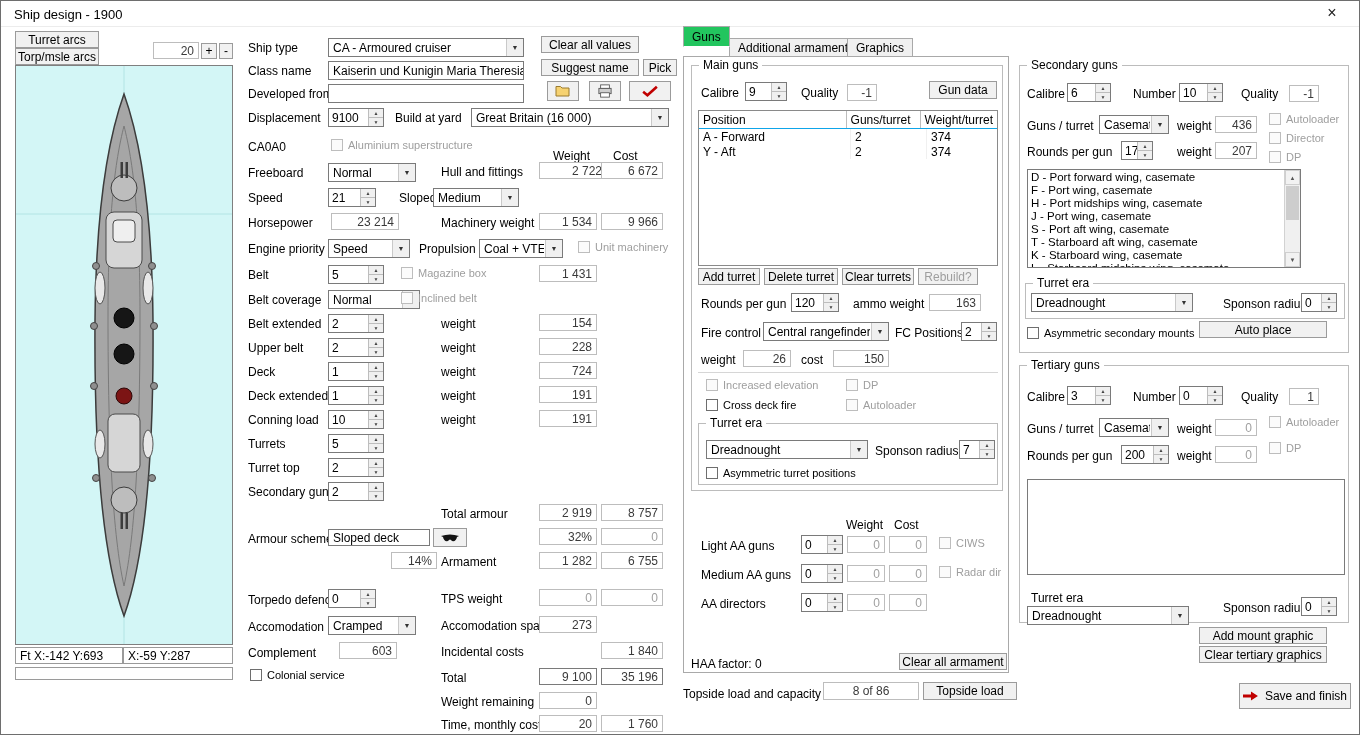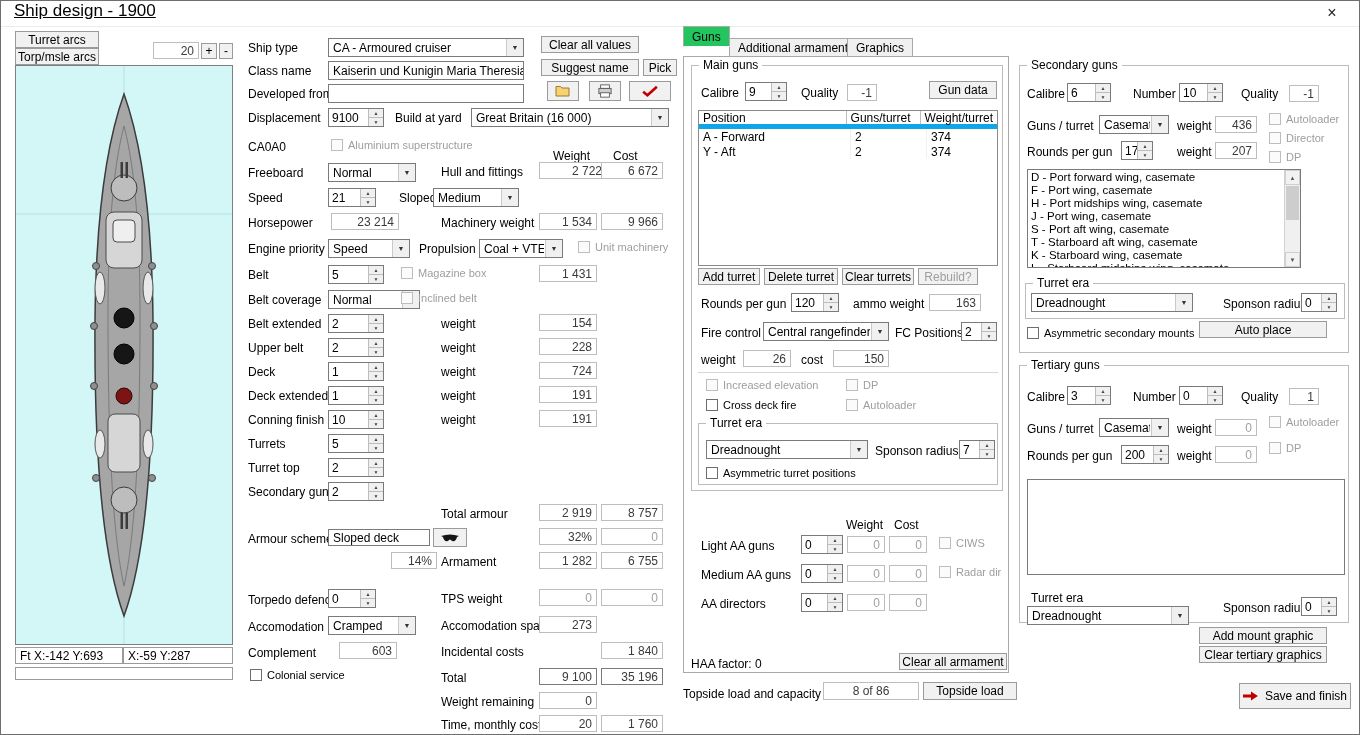--- a/index.html
+++ b/index.html
@@ -1,20 +1,20 @@
 <!DOCTYPE html>
 <html><head>
 <meta charset="utf-8">
 <style>
   * { margin:0; padding:0; box-sizing:border-box; }
   html,body { background:#9a9a9a; }
   body { font-family:"Liberation Sans","DejaVu Sans",sans-serif; font-size:12px; color:#000; }
   #win { position:relative; width:1360px; height:735px; background:#ffffff; border:1px solid #6e6e6e; overflow:hidden; }
   .titlebar { position:absolute; left:0; top:0; width:100%; height:26px; background:#fff; border-bottom:1px solid #ececec; }
-  .title { position:absolute; left:13px; top:0; font-size:17px;text-decoration:underline; }
+  .title { position:absolute; left:13px; top:6px; font-size:13px; }
   .close { position:absolute; right:16px; top:3px; font-size:16px; color:#222; width:22px; text-align:center; cursor:default; }
   .lbl { position:absolute; white-space:nowrap; font-size:12px; color:#000; }
   .btn { position:absolute; background:#f1f1f1; border:1px solid #9b9b9b; display:flex; align-items:center; justify-content:center; font-size:12px; white-space:nowrap; cursor:default; padding:0 3px; }
   .btn.dis { color:#9e9e9e; }
   .txt { position:absolute; background:#fff; border:1px solid #7a7a7a; display:flex; align-items:center; padding:0 4px; font-size:12px; white-space:nowrap; overflow:hidden; height:19px; }
   .val { position:absolute; background:#fff; border:1px solid #bdbdbd; display:flex; align-items:center; justify-content:flex-end; padding:0 4px; font-size:12px; height:17px; color:#3a3a3a; white-space:nowrap; }
   .val.dis { color:#a0a0a0; }
   .val.strong { border-color:#7a7a7a; }
   .spin { position:absolute; height:19px; background:#fff; border:1px solid #7a7a7a; }
   .spin .sv { position:absolute; left:3px; top:0; bottom:0; right:17px; display:flex; align-items:center; font-size:12px; }
@@ -27,21 +27,21 @@
   .cb .bx { width:12px; height:12px; background:#fff; border:1px solid #6e6e6e; margin-right:5px; flex:0 0 auto; }
   .cb.dis { color:#9e9e9e; }
   .cb.dis .bx { border-color:#bdbdbd; background:#fbfbfb; }
   .grp { position:absolute; border:1px solid #bcbcbc; }
   .grp .gt { position:absolute; top:-8px; left:7px; background:#fff; padding:0 4px; font-size:12px; white-space:nowrap; }
   .tab { position:absolute; top:37px; height:19px; background:#f0f0f0; border:1px solid #a9a9a9; display:flex; align-items:center; padding:0 8px; font-size:12px; z-index:1; }
   .tab.act { top:25px; height:21px; background:#22c55e; z-index:3; border-bottom:1px solid #fff; }
   .panel { position:absolute; left:682px; top:55px; width:326px; height:617px; border:1px solid #a9a9a9; background:#fff; z-index:2; }
   .hline { position:absolute; border-top:1px solid #d6d6d6; height:0; }
   .tbl { position:absolute; border:1px solid #8a8a8a; background:#fff; overflow:hidden; }
-  .tbl .th { display:flex; height:18px; border-bottom:5px solid #0ea5e9;justify-content:space-between; }
+  .tbl .th { display:flex; height:18px; border-bottom:1px solid #0ea5e9;justify-content:space-between; }
   .tbl .th span { display:flex; align-items:center; padding:0 4px; border-right:1px solid #bdbdbd; font-size:12px; }
   .tbl .tr { display:flex; height:15px; }
   .tbl .tr span { display:flex; align-items:center; padding:0 4px; font-size:12px; border-right:1px solid #f0f0f0; }
   .list { position:absolute; border:1px solid #7a7a7a; background:#fff; overflow:hidden; }
   .list-inner { position:absolute; left:0; top:1px; right:16px; bottom:0; overflow:hidden; }
   .list-item { height:13px; line-height:13px; padding:0 3px; font-size:11.5px; white-space:nowrap; }
   .scroll { position:absolute; right:0; top:0; bottom:0; width:16px; background:#f0f0f0; border-left:1px solid #d2d2d2; }
   .scroll .sa { position:absolute; left:0; right:0; height:15px; background:#f2f2f2; border:1px solid #cfcfcf; display:flex; align-items:center; justify-content:center; font-size:6px; color:#555; }
   .scroll .sa.dn { bottom:0; }
   .scroll .thumb { position:absolute; left:1px; right:1px; top:16px; height:34px; background:#cdcdcd; }
@@ -209,21 +209,21 @@
       <span class="sb dn">▼</span>
     </div>
 
   <span class="lbl" style="left:247px;top:388px">Deck extended</span>
   <div class="spin" style="left:327px;top:385px;width:56px">
       <span class="sv">1</span>
       <span class="sb">▲</span>
       <span class="sb dn">▼</span>
     </div>
 
-  <span class="lbl" style="left:247px;top:412px">Conning finish</span>
+  <span class="lbl" style="left:247px;top:412px">Conning load</span>
   <div class="spin" style="left:327px;top:409px;width:56px">
       <span class="sv">10</span>
       <span class="sb">▲</span>
       <span class="sb dn">▼</span>
     </div>
 
   <span class="lbl" style="left:247px;top:436px">Turrets</span>
   <div class="spin" style="left:327px;top:433px;width:56px">
       <span class="sv">5</span>
       <span class="sb">▲</span>

